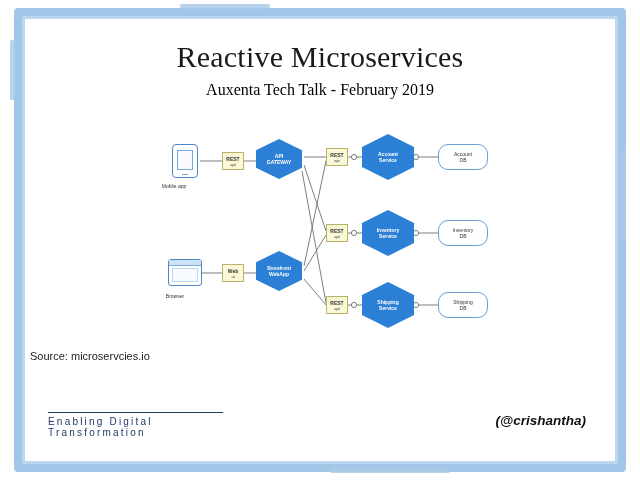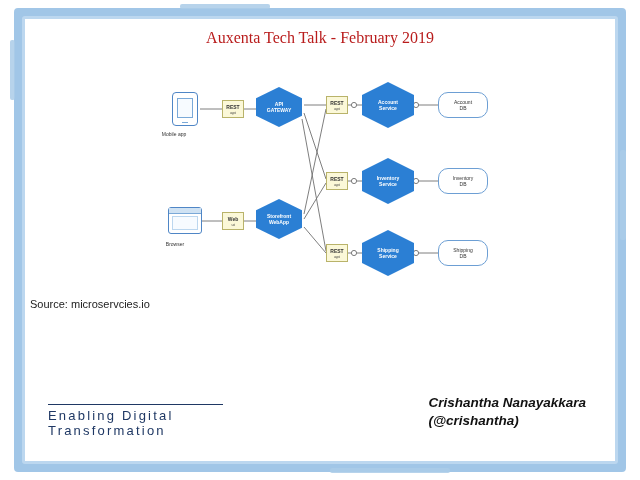--- a/index.html
+++ b/index.html
@@ -65,21 +65,21 @@
     font-family: "Liberation Serif", serif;
     font-size: 30px;
     color: #1a1a1a;
     margin-top: 18px;
     letter-spacing: 0.2px;
   }
   .subtitle {
     text-align: center;
     font-family: "Liberation Serif", serif;
     font-size: 16px;
-    color: #b91c1c;
+    color: #000000;
     margin-top: 7px;
   }
 
   
   .diagram {
     position: relative;
     width: 340px;
     height: 215px;
     margin: 22px auto 0 auto;
   }
@@ -210,21 +210,21 @@
     font-size: 38px;
     font-weight: bold;
     color: #1f3864;
     letter-spacing: -1px;
     line-height: 1;
   }
   .logo-word .x {
     color: #2e9bd6;
   }
   .logo-tag {
-    font-size: 13px;
+    font-size: 10px;
     color: #1f3864;
     letter-spacing: 2.2px;
     margin-top: 3px;
   }
   .logo-rule {
     margin-top: 3px;
     height: 1px;
     background: #1f3864;
     width: 175px;
   }
@@ -248,20 +248,21 @@
 
   <div class="frame-outer"></div>
   <div class="frame-inner"></div>
   <div class="frame-speck" style="left:10px;top:40px;width:5px;height:60px;"></div>
   <div class="frame-speck" style="left:620px;top:150px;width:6px;height:90px;"></div>
   <div class="frame-speck" style="left:180px;top:4px;width:90px;height:5px;"></div>
   <div class="frame-speck" style="left:330px;top:468px;width:120px;height:5px;"></div>
 
   <div class="content">
 
+    <div class="title">Reactive Microservices</div>
     <div class="subtitle">Auxenta Tech Talk - February 2019</div>
 
     <div class="diagram">
 
       <svg width="340" height="215" viewBox="0 0 340 215">
         <g stroke="#6f6f6f" stroke-width="0.9" fill="none">
 
           <line x1="50" y1="40" x2="72" y2="40"></line>
 
           <line x1="94" y1="40" x2="106" y2="40"></line>
@@ -369,18 +370,17 @@
     </div>
 
     <div class="source">Source: microservcies.io</div>
 
     <div class="logo">
       <div class="logo-rule"></div>
       <div class="logo-tag">Enabling Digital Transformation</div>
     </div>
 
     <div class="author">
-      <div>Crishantha Nanayakkara</div>
       <div>(@crishantha)</div>
     </div>
 
   </div>
 </div>
 
 </body></html>

